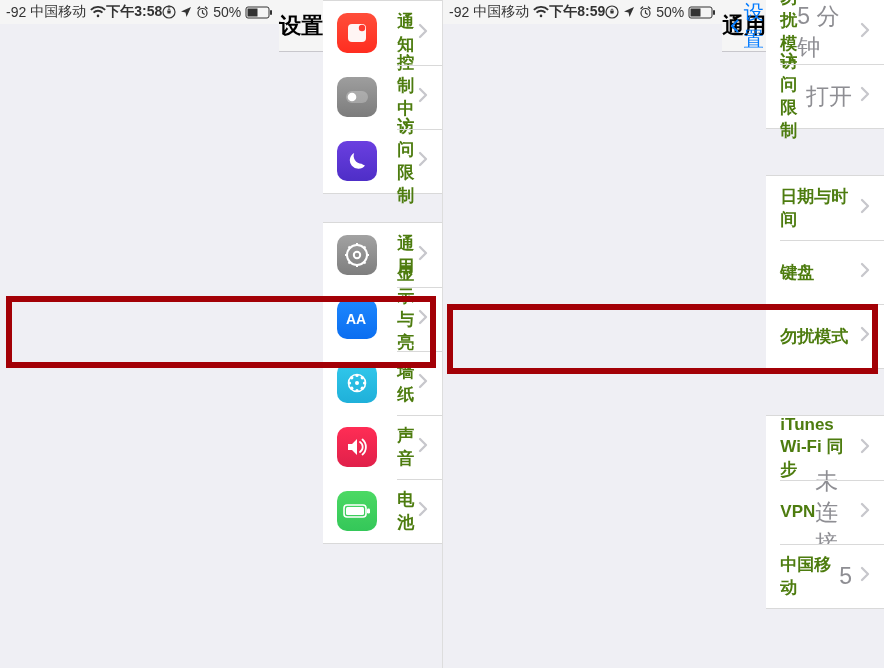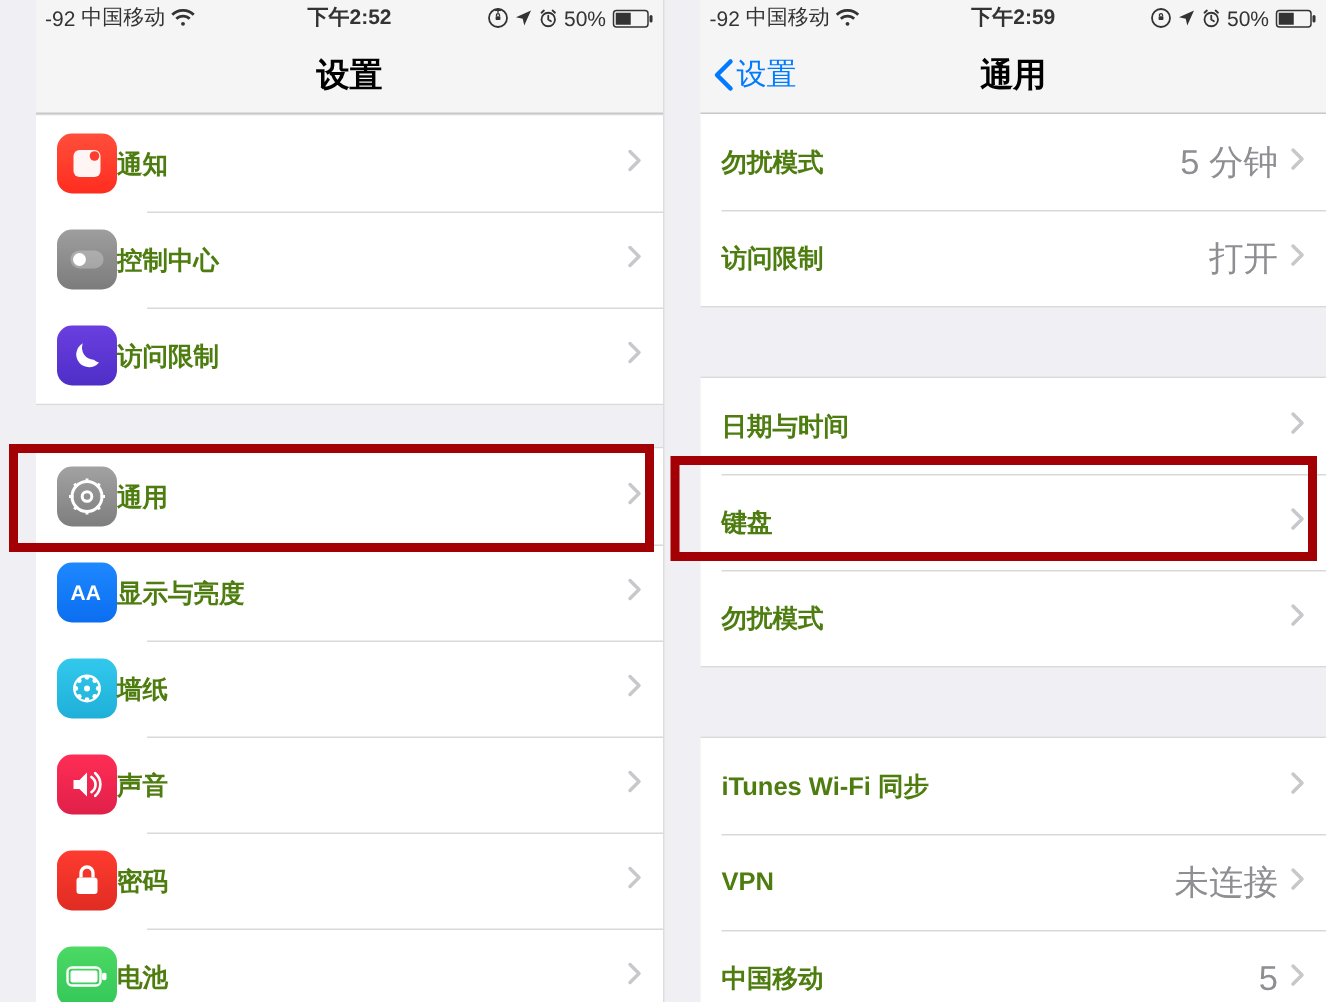--- a/index.html
+++ b/index.html
@@ -9,23 +9,22 @@
     width: 885px;
     height: 668px;
     display: flex;
     overflow: hidden;
   }
   .screen {
     width: 442px;
     height: 668px;
     background: #EFEFF4;
     display: flex;
-    flex-direction: column;
+    flex-direction: row;
     position: relative;
-    padding-left: 24px;
   }
   .screen + .screen { border-left: 1px solid #ddd; }
 
   
   .status-bar {
     height: 24px;
     display: flex;
     align-items: center;
     font-size: 14px;
     padding: 0 6px;
@@ -77,21 +76,21 @@
     content: '';
     position: absolute;
     top: 0;
     height: 1px;
     background: #D9D9D9;
   }
   .screen.left .row + .row::before { left: 74px; right: 0; }
   .screen.right .row + .row::before { left: 14px; right: 0; }
   .app-icon {
     width: 40px; height: 40px; border-radius: 10px;
-    flex: 0 0 40px;
+    margin-right: 20px; flex: 0 0 40px;
     display: flex; align-items: center; justify-content: center;
   }
   .row-label { font-size: 17px; color: #4d7c0f; flex: 1; font-weight: bold; }
   .row-detail { font-size: 23px; color: #8E8E93; margin-right: 8px; }
   .chevron { color: #C7C7CC; }
 
   
   .highlight {
     position: absolute;
     border: 6px solid #A30006;
@@ -117,21 +116,21 @@
   <div class="status-bar">
     <div class="status-left">
       <span>-92</span>
       <span>中国移动</span>
       <span class="wifi-icon">
         <svg width="16" height="12" viewBox="0 0 16 12">
             <path d="M8 11.2a1.3 1.3 0 100-2.6 1.3 1.3 0 000 2.6zM4.2 7.2a5.5 5.5 0 017.6 0l1.3-1.3a7.3 7.3 0 00-10.2 0zM1.5 4.5a9.3 9.3 0 0113 0L15.8 3.2a11.1 11.1 0 00-15.6 0z" fill="#333"></path>
           </svg>
       </span>
     </div>
-    <div class="status-center">下午2:52</div>
+    <div class="status-center">下午3:58</div>
     <div class="status-right">
       <span class="lock-rot-icon">
         <svg width="14" height="14" viewBox="0 0 14 14">
             <circle cx="7" cy="7" r="6" fill="none" stroke="#333" stroke-width="1.2"></circle>
             <path d="M7 3.5v-2M5 2l2-1 2 1" stroke="#333" stroke-width="1" fill="none"></path>
             <rect x="5.4" y="5.8" width="3.2" height="2.6" rx=".5" fill="#333"></rect>
             <path d="M6 5.8v-.7a1 1 0 012 0v.7" stroke="#333" stroke-width=".9" fill="none"></path>
           </svg>
       </span>
       <span class="loc-icon">
@@ -264,32 +263,20 @@
               <path d="M3 7h4l5-5v16l-5-5H3z" fill="#fff"></path>
               <path d="M15 5a6 6 0 010 10M17.5 2.5a10 10 0 010 15" stroke="#fff" stroke-width="1.8" fill="none" stroke-linecap="round"></path>
             </svg>
         </div>
         <span class="row-label">声音</span>
         <span class="chevron"><svg width="10" height="16" viewBox="0 0 10 16">
               <path d="M2 2l6 6-6 6" stroke="#C7C7CC" stroke-width="2.3" fill="none" stroke-linecap="round" stroke-linejoin="round"></path>
             </svg></span>
       </div>
       <div class="row">
-        <div class="app-icon ic-pwd">
-          <svg width="18" height="22" viewBox="0 0 18 22">
-              <rect x="2" y="9" width="14" height="11" rx="2" fill="#fff"></rect>
-              <path d="M5 9V6a4 4 0 018 0v3" stroke="#fff" stroke-width="2.2" fill="none"></path>
-            </svg>
-        </div>
-        <span class="row-label">密码</span>
-        <span class="chevron"><svg width="10" height="16" viewBox="0 0 10 16">
-              <path d="M2 2l6 6-6 6" stroke="#C7C7CC" stroke-width="2.3" fill="none" stroke-linecap="round" stroke-linejoin="round"></path>
-            </svg></span>
-      </div>
-      <div class="row">
         <div class="app-icon ic-batt">
           <svg width="28" height="14" viewBox="0 0 28 14">
               <rect x="1" y="1" width="22" height="12" rx="3" fill="none" stroke="#fff" stroke-width="1.6"></rect>
               <rect x="3" y="3" width="18" height="8" rx="1.5" fill="#fff"></rect>
               <rect x="24" y="4.5" width="3" height="5" rx="1.2" fill="#fff"></rect>
             </svg>
         </div>
         <span class="row-label">电池</span>
         <span class="chevron"><svg width="10" height="16" viewBox="0 0 10 16">
               <path d="M2 2l6 6-6 6" stroke="#C7C7CC" stroke-width="2.3" fill="none" stroke-linecap="round" stroke-linejoin="round"></path>
@@ -306,21 +293,21 @@
   <div class="status-bar">
     <div class="status-left">
       <span>-92</span>
       <span>中国移动</span>
       <span class="wifi-icon">
         <svg width="16" height="12" viewBox="0 0 16 12">
             <path d="M8 11.2a1.3 1.3 0 100-2.6 1.3 1.3 0 000 2.6zM4.2 7.2a5.5 5.5 0 017.6 0l1.3-1.3a7.3 7.3 0 00-10.2 0zM1.5 4.5a9.3 9.3 0 0113 0L15.8 3.2a11.1 11.1 0 00-15.6 0z" fill="#333"></path>
           </svg>
       </span>
     </div>
-    <div class="status-center">下午2:59</div>
+    <div class="status-center">下午8:59</div>
     <div class="status-right">
       <span class="lock-rot-icon">
         <svg width="14" height="14" viewBox="0 0 14 14">
             <circle cx="7" cy="7" r="6" fill="none" stroke="#333" stroke-width="1.2"></circle>
             <rect x="5.4" y="5.8" width="3.2" height="2.6" rx=".5" fill="#333"></rect>
             <path d="M6 5.8v-.7a1 1 0 012 0v.7" stroke="#333" stroke-width=".9" fill="none"></path>
           </svg>
       </span>
       <span class="loc-icon">
         <svg width="12" height="12" viewBox="0 0 12 12">

